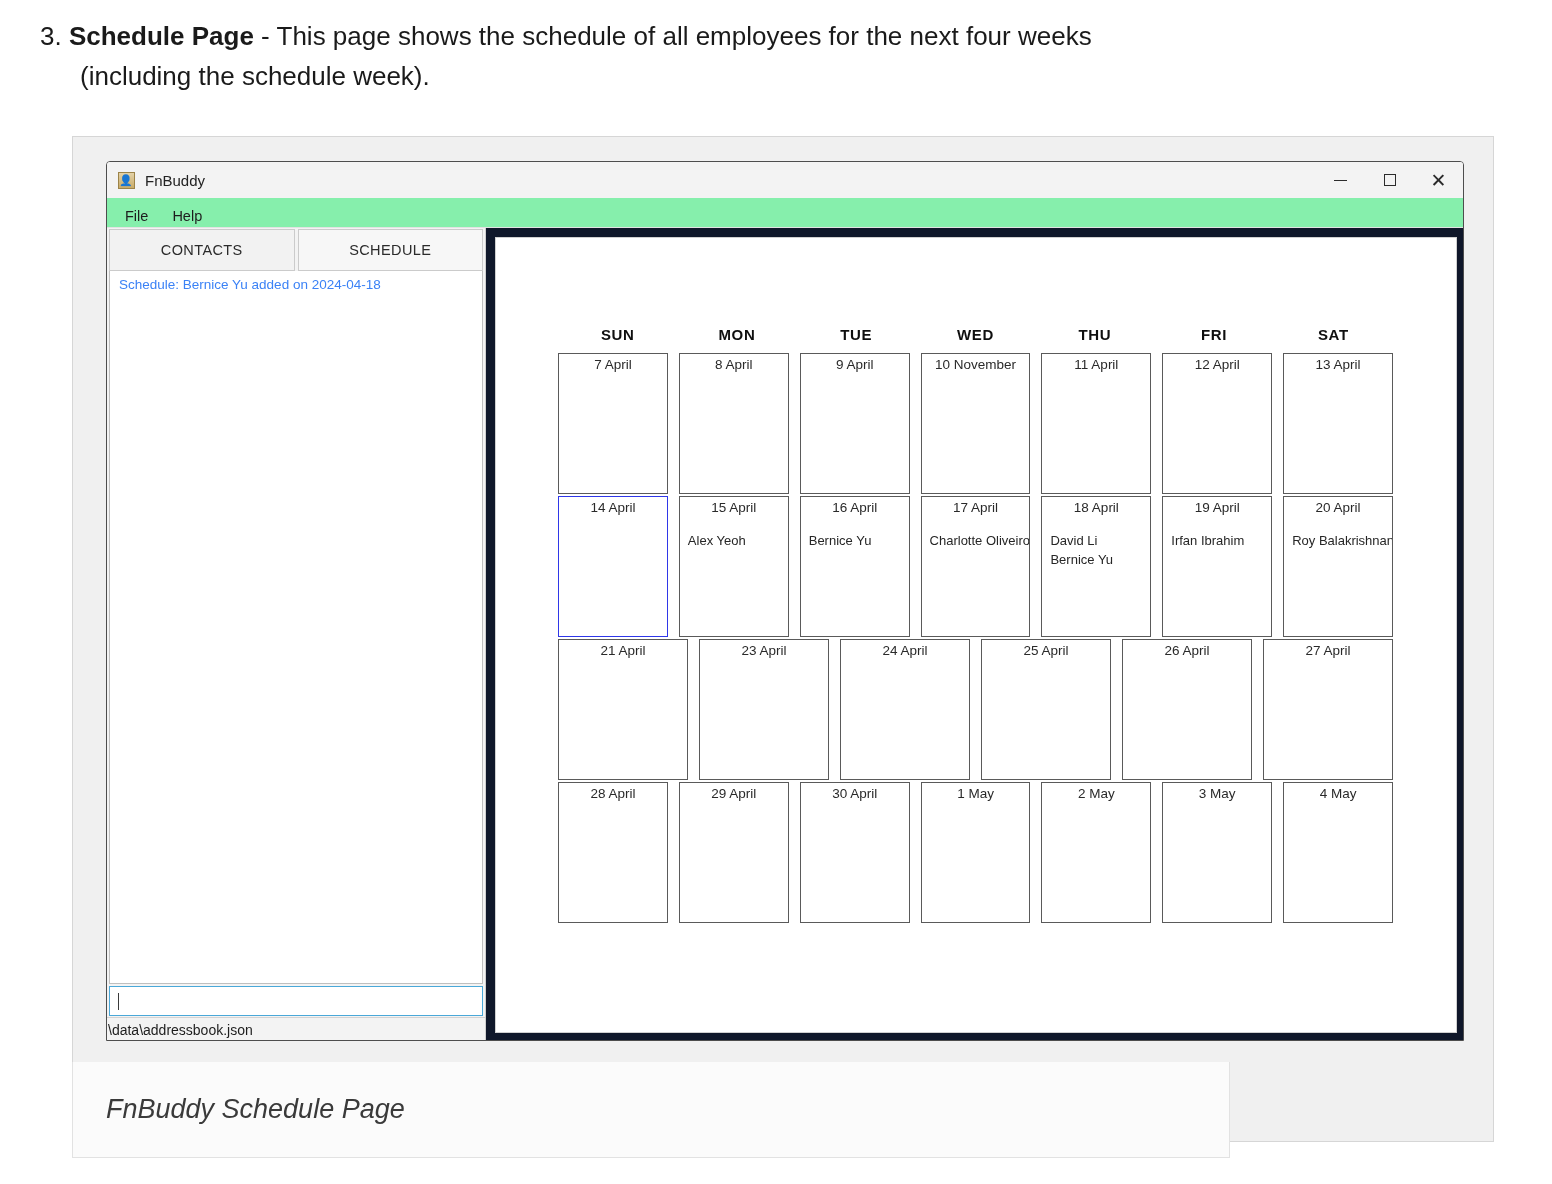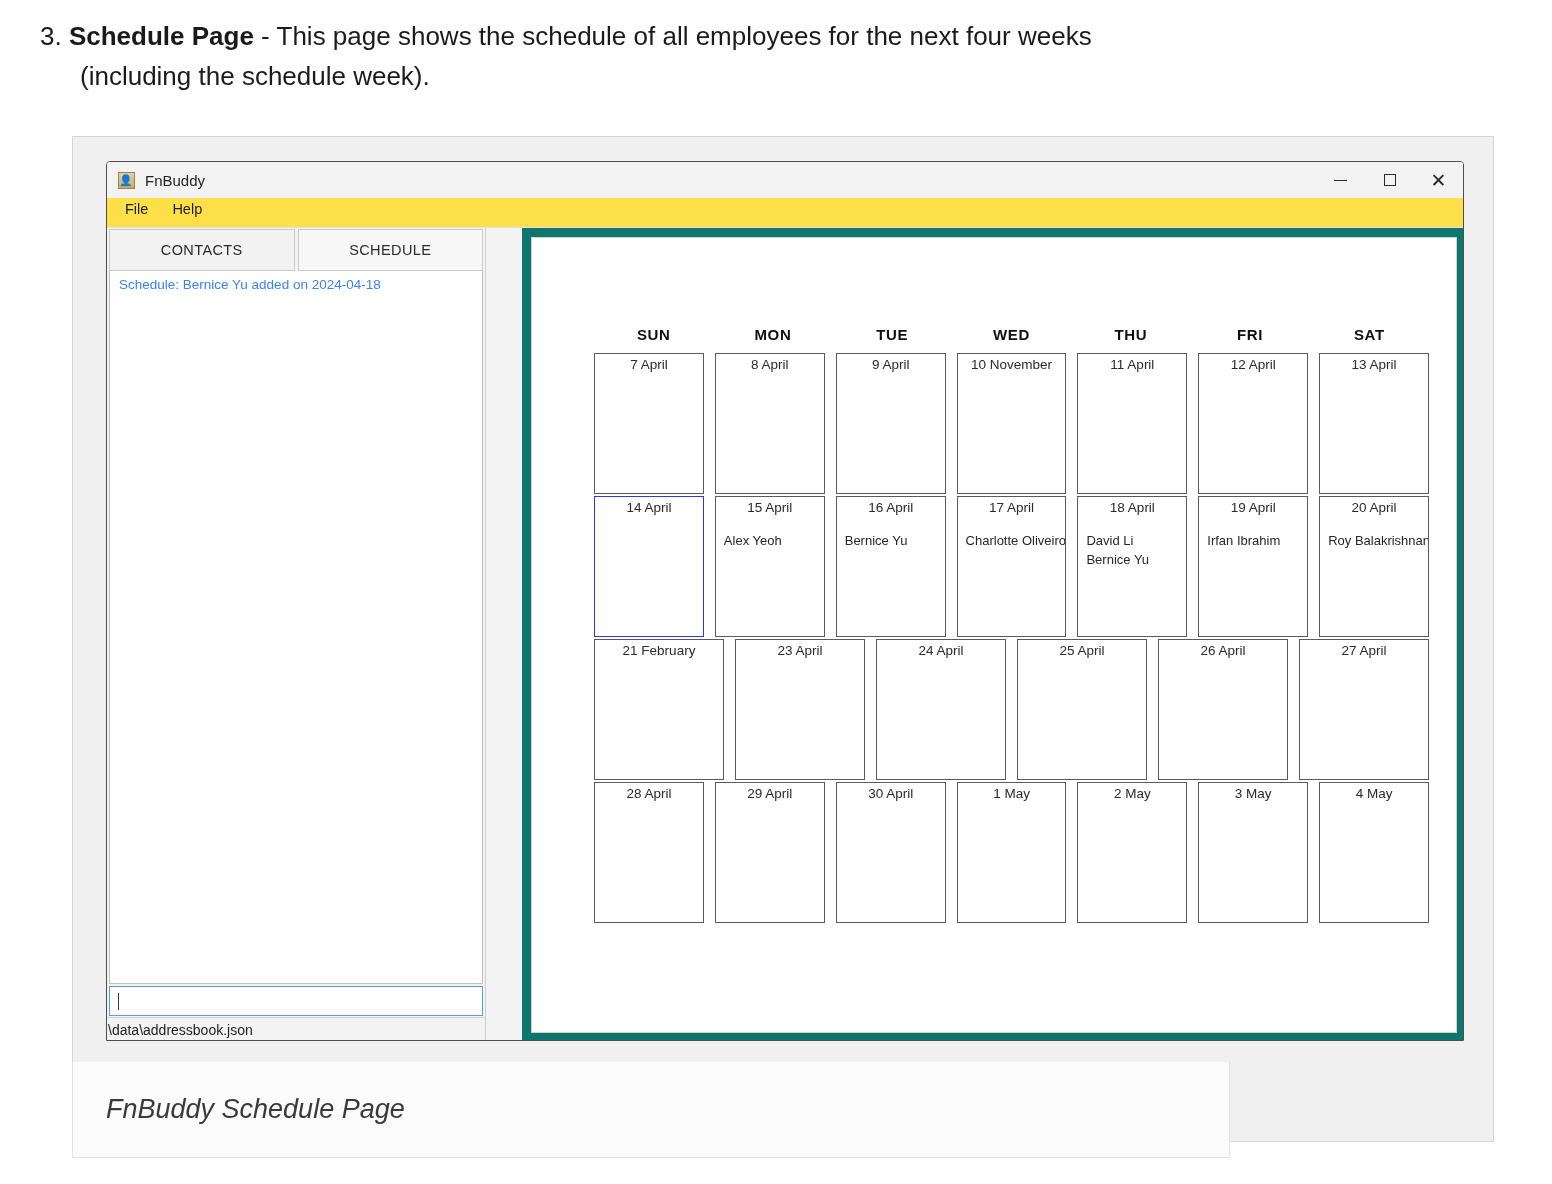--- a/index.html
+++ b/index.html
@@ -78,39 +78,38 @@
     display: flex; align-items: center; justify-content: center;
     font-size: 16px; color: #2b2b2b;
   }
   .glyph-min { display:block; width: 13px; height: 1px; background: #2b2b2b; }
   .glyph-max { display:block; width: 12px; height: 12px; border: 1px solid #2b2b2b; }
   .glyph-close { font-size: 19px; line-height: 1; font-weight: 300; }
 
   
   .menubar {
     height: 30px;
-    background: #fde047;
-    display: flex; align-items: flex-start;
+    background: #86efac;
+    display: flex; align-items: flex-end;
     padding-left: 18px;
     border-bottom: 1px solid #e2e2e2;
   }
   .menu-item {
     font-size: 14.5px;
     color: #1d1d1d;
     padding: 3px 12px 3px 0;
     margin-right: 12px;
   }
 
   
   .win-body {
     position: relative;
     height: 814px;
     background: #f3f3f3;
     display: flex;
-    gap: 36px;
   }
 
   
   .left-panel {
     width: 379px;
     display: flex; flex-direction: column;
     background: #f3f3f3;
     border-right: 1px solid #cfcfcf;
   }
   .tabs {
@@ -168,21 +167,21 @@
     padding-left: 1px;
     font-size: 14px;
     color: #1d1d1d;
     overflow: hidden;
     white-space: nowrap;
   }
 
   
   .right-panel {
     flex: 1;
-    background: #0f766e;
+    background: #0f172a;
     padding: 9px 6px 9px 9px;
     position: relative;
     display: flex;
   }
   .calendar-surface {
     flex: 1;
     background: #ffffff;
     border: 1px solid #d0d0d0;
     position: relative;
     overflow: hidden;
@@ -389,21 +388,21 @@
                   </div>
                   <div class="day-cell">
                     <div class="day-num">20 April</div>
                     <div class="day-names">
                       <div class="day-name">Roy Balakrishnan</div>
                     </div>
                   </div>
                 </div>
                 <div class="week-row">
                   <div class="day-cell">
-                    <div class="day-num">21 February</div>
+                    <div class="day-num">21 April</div>
                     <div class="day-names"></div>
                   </div>
                   <div class="day-cell">
                     <div class="day-num">23 April</div>
                     <div class="day-names"></div>
                   </div>
                   <div class="day-cell">
                     <div class="day-num">24 April</div>
                     <div class="day-names"></div>
                   </div>

